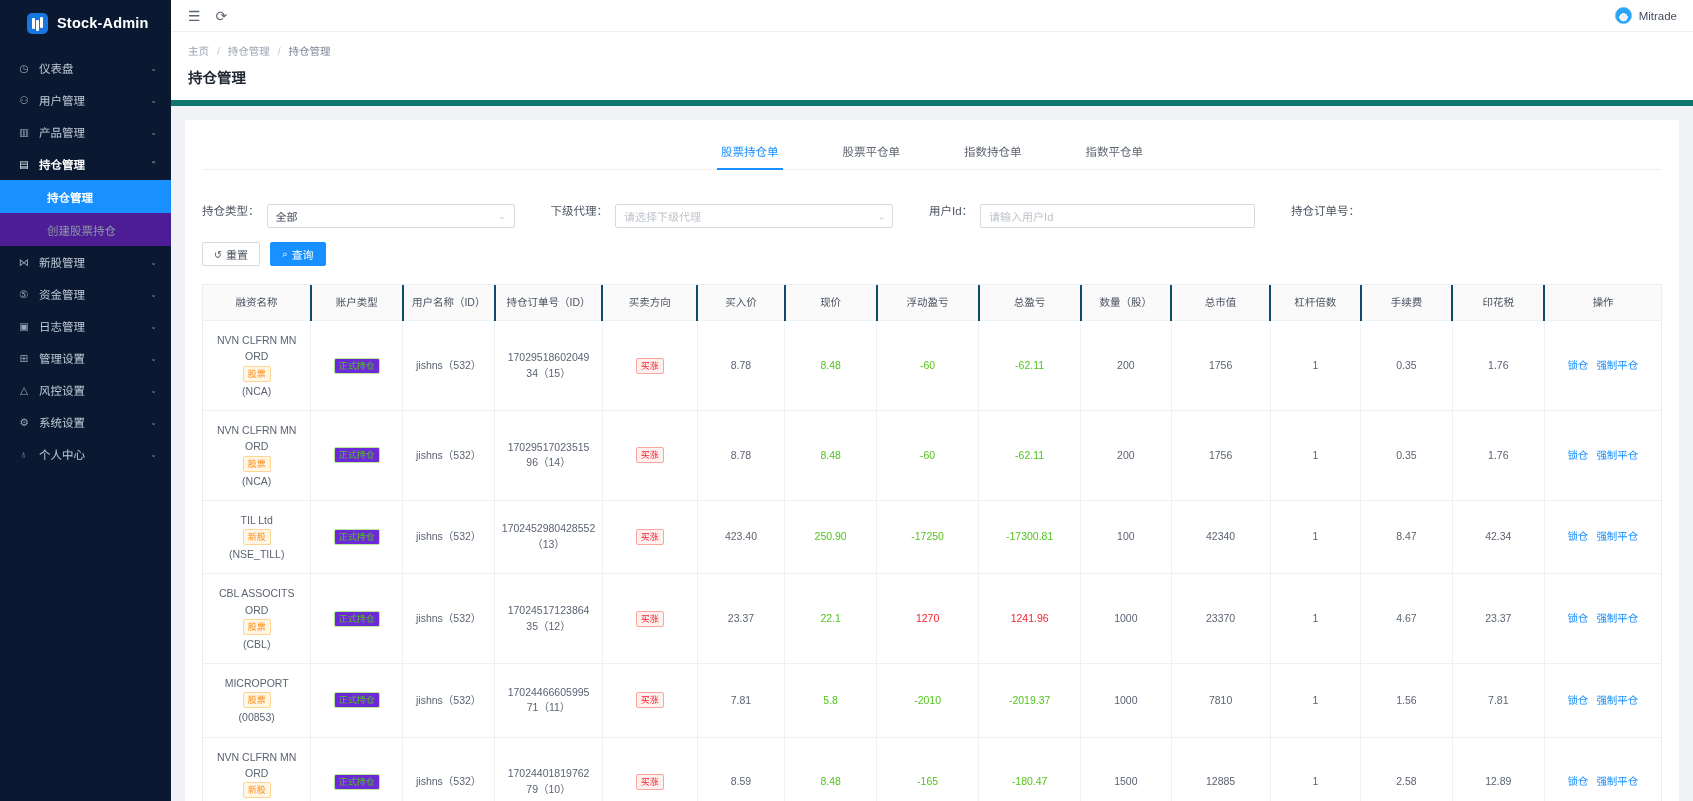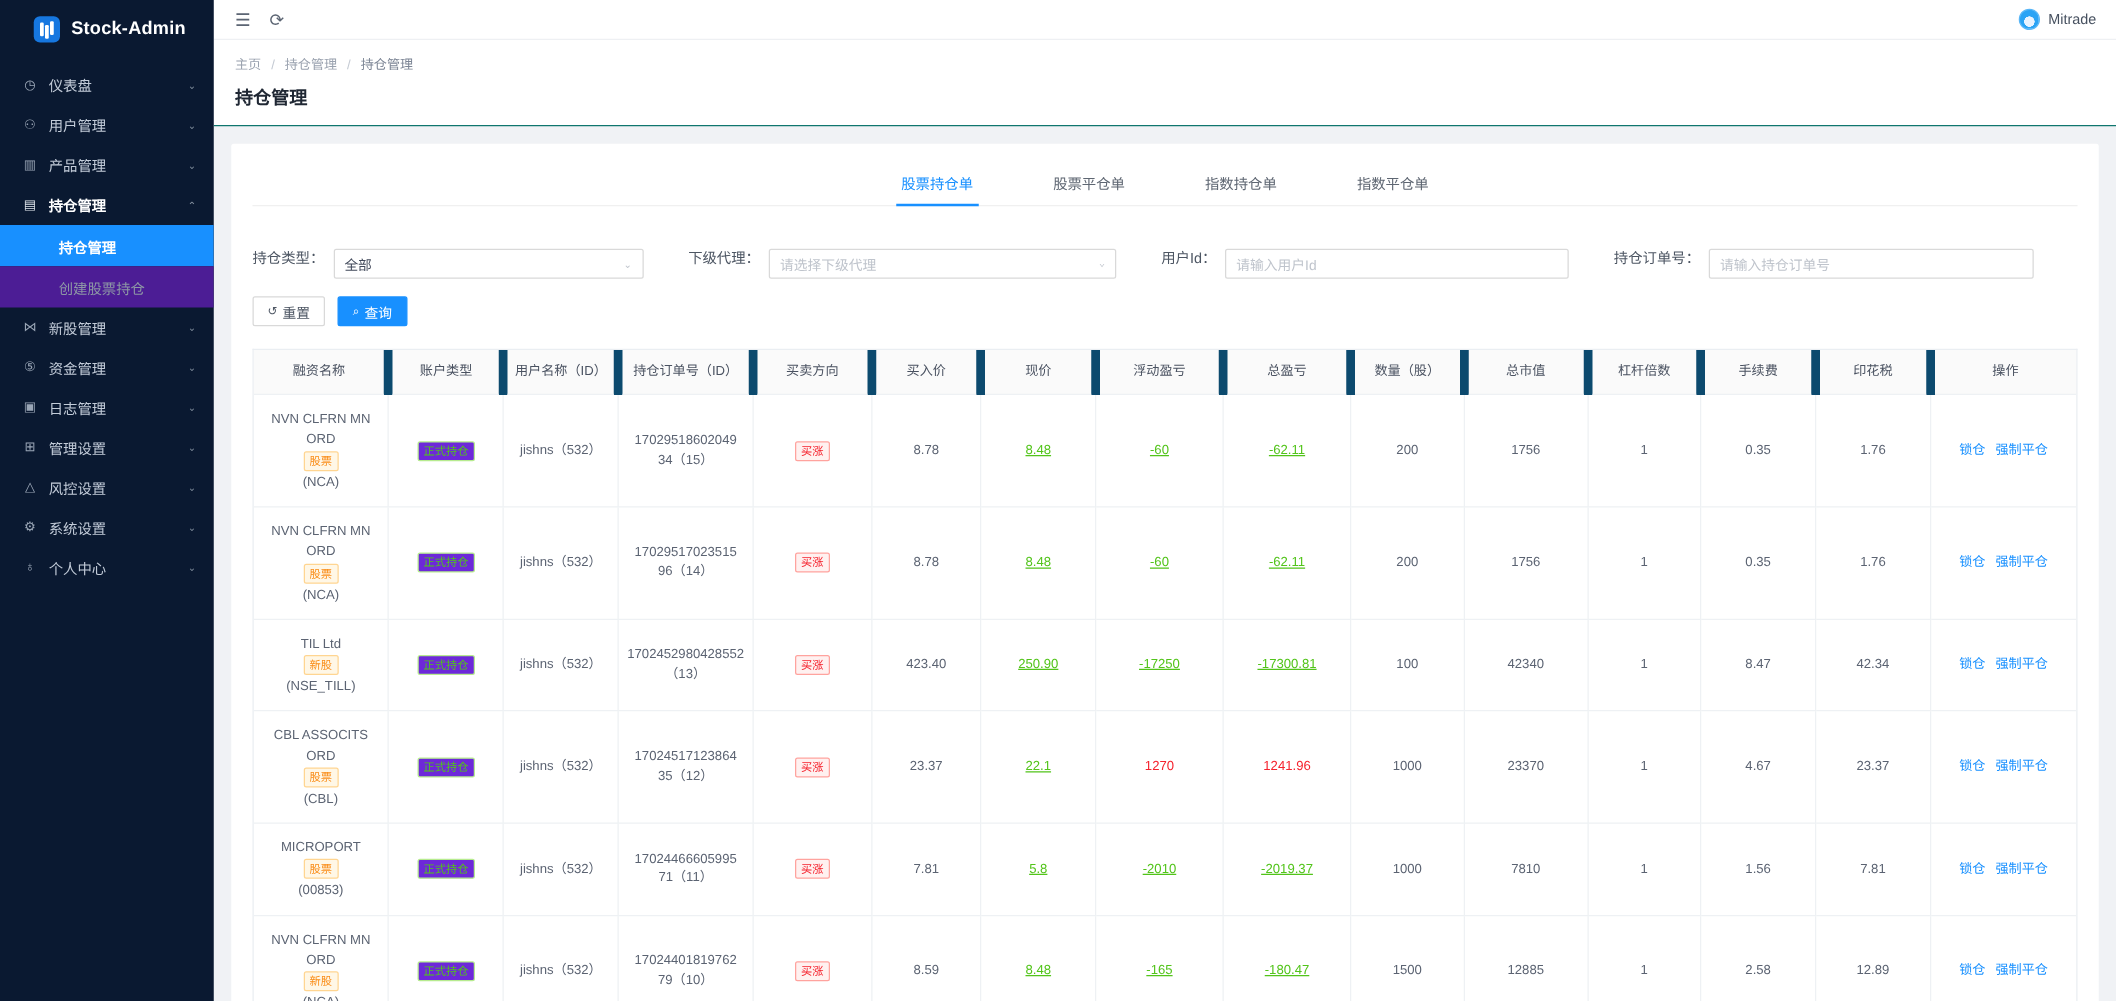--- a/index.html
+++ b/index.html
@@ -62,21 +62,21 @@
   .topbar .t-ico { color: #5c6573; font-size: 14px; margin-right: 15px; cursor: pointer; line-height: 1; }
   .topbar .spacer { flex: 1 1 auto; }
   .user-box { display: flex; align-items: center; gap: 7px; cursor: pointer; }
   .avatar {
     width: 17px; height: 17px; border-radius: 50%;
     background: radial-gradient(circle at 50% 62%, #e8f3ff 0 34%, #29a3f5 36% 100%);
     border: 1px solid #58b6f7;
   }
   .user-name { font-size: 11.5px; color: #46505f; }
 
-  .page-head { background: #fff; padding: 11px 0 13px 17px; border-bottom: 1px solid #0f766e; }
+  .page-head { background: #fff; padding: 11px 0 13px 17px; border-bottom: 6px solid #0f766e; }
   .crumb { font-size: 10.5px; color: #9aa2af; margin-bottom: 8px; }
   .crumb span.sep { margin: 0 5px; color: #c3c9d2; }
   .crumb span.cur { color: #7c8595; }
   .page-title { font-size: 14.5px; font-weight: bold; color: #1f2733; }
 
   .panel {
     background: #fff; margin: 14px 14px 0 14px; border-radius: 2px;
     height: 716px; overflow: hidden; position: relative;
   }
 
@@ -121,39 +121,39 @@
     background: #fff; color: #4d5663;
   }
   .btn.primary { background: #1890ff; border-color: #1890ff; color: #fff; }
   .btn .bi { font-size: 9.5px; }
 
   
   .table-wrap { margin: 18px 17px 0 17px; border: 1px solid #eaeef2; border-bottom: none; overflow: hidden; }
   table { width: 100%; border-collapse: collapse; table-layout: fixed; }
   thead th {
     background: #fafafa; font-size: 10.5px; color: #4a5261; font-weight: normal;
-    text-align: center; padding: 10px 2px; border-right: 7px solid #0c4a6e;
+    text-align: center; padding: 10px 2px; border-right: 2px solid #0c4a6e;
     border-bottom: 1px solid #eef1f4; line-height: 1.45;
   }
   thead th:last-child { border-right: none; }
   tbody td {
     font-size: 10.5px; color: #5b6372; text-align: center;
     padding: 11px 3px; border-right: 1px solid #eef1f4;
     border-bottom: 1px solid #eef1f4; line-height: 1.5; height: 62px;
   }
   tbody td:last-child { border-right: none; }
   .nm { line-height: 1.55; }
   .badge {
     display: inline-block; font-size: 9px; padding: 0px 4px; border-radius: 2px;
     line-height: 14px; margin: 1px 0;
   }
   .b-orange { background: #fff7e6; border: 1px solid #ffd591; color: #fa8c16; }
   .b-green  { background: #6d28d9; border: 1px solid #b7eb8f; color: #52c41a; }
   .b-red    { background: #fff1f0; border: 1px solid #ffa39e; color: #f5222d; }
-  .up { color: #52c41a; text-decoration: underline; }
+  .up { color: #52c41a; }
   .down { color: #f5222d; }
   .act { color: #1890ff; cursor: pointer; white-space: nowrap; }
   .act + .act { margin-left: 8px; }
 </style>
 </head>
 <body>
 
 <div class="app">
 
   <aside class="sidebar">
@@ -277,23 +277,20 @@
         <div class="f-gap"></div>
         <div class="f-group">
           <div class="f-label">用户Id：</div>
           <div class="f-ctl inp">
             <span class="ph">请输入用户Id</span>
           </div>
         </div>
         <div class="f-gap"></div>
         <div class="f-group">
           <div class="f-label">持仓订单号：</div>
-          <div class="f-ctl inp2">
-            <span class="ph">请输入持仓订单号</span>
-          </div>
         </div>
       </div>
 
       <div class="btn-row">
         <div class="btn">
           <span class="bi">↺</span>
           <span>重置</span>
         </div>
         <div class="btn primary">
           <span class="bi">⌕</span>

